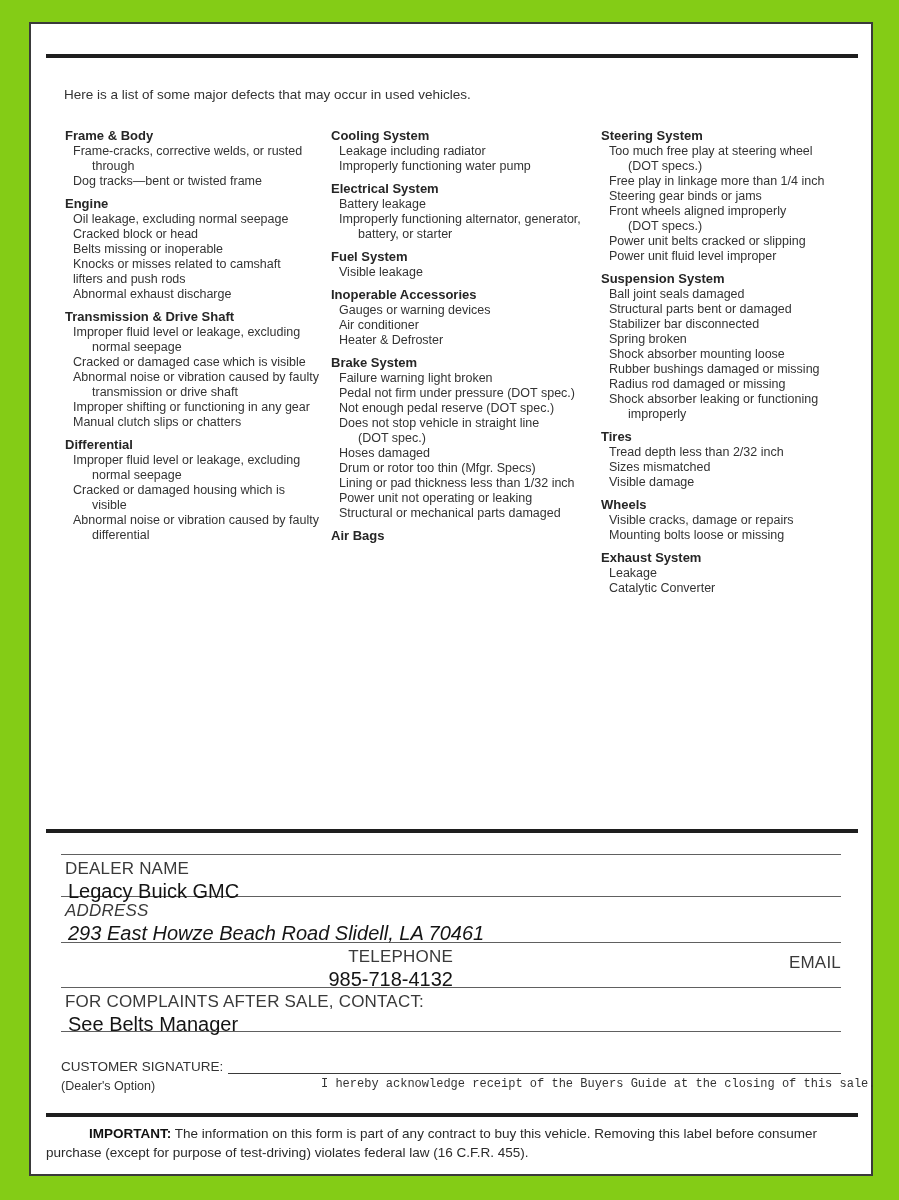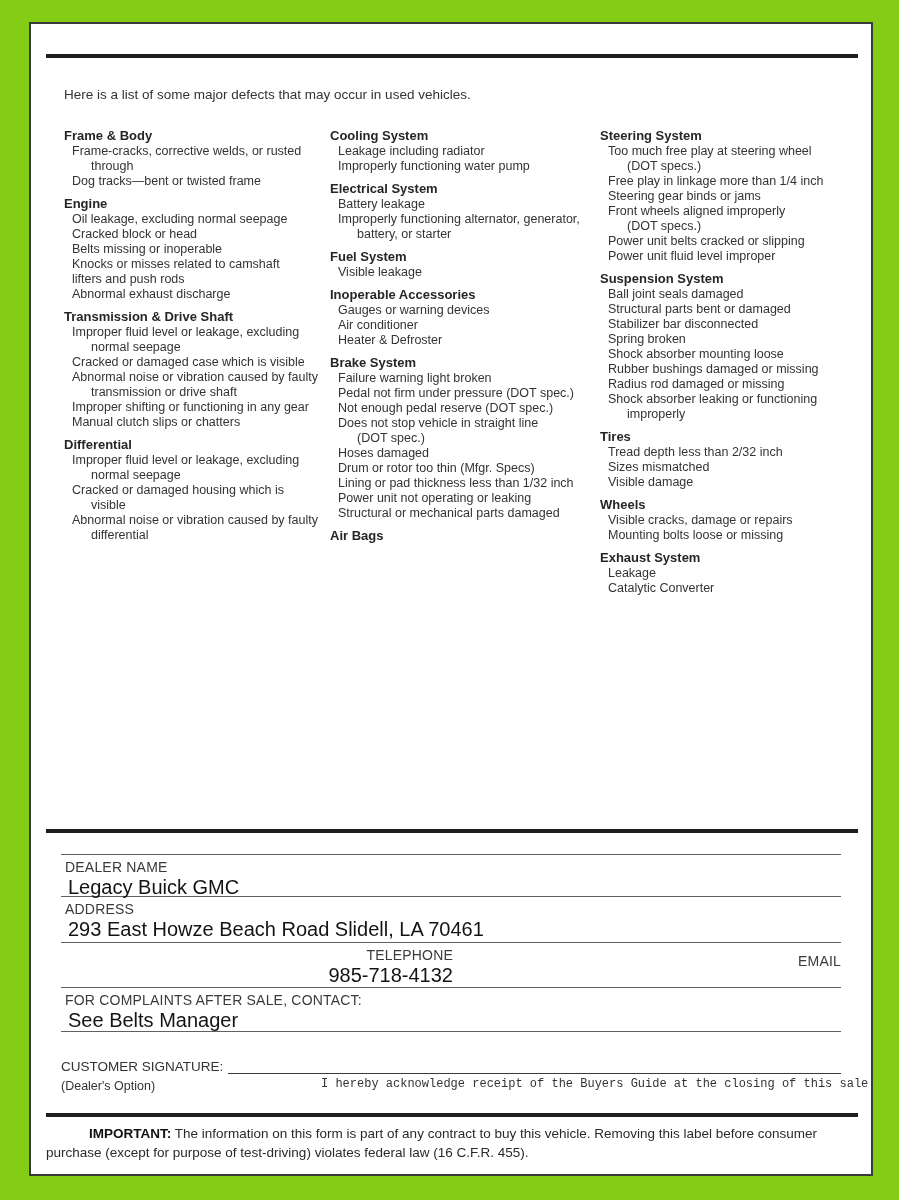--- a/index.html
+++ b/index.html
@@ -11,38 +11,38 @@
     position:absolute; left:29px; top:22px; width:844px; height:1154px;
     border:2px solid #3a3a3a; background:#ffffff; box-sizing:border-box;
   }
   .rule-thick { height:4px; background:#1e1e1e; }
   .top-rule { position:absolute; left:15px; right:13px; top:30px; }
   .intro {
     position:absolute; left:33px; top:63px; font-size:13.5px; color:#333;
   }
   
   .cols {
-    position:absolute; left:33px; top:104px; right:12px; display:flex;
+    position:absolute; left:33px; top:104px; right:22px; display:flex;justify-content:flex-end;
   }
   .col-0 { width:266px; }
   .col-1 { width:270px; }
   .col-2 { width:248px; }
   .sec { margin-top:7px; }
   .sec:first-child { margin-top:0; }
   .sec-title { font-size:13px; font-weight:bold; color:#262626; line-height:16px; }
   .item { font-size:12.5px; line-height:15px; padding-left:8px; white-space:nowrap; color:#333; }
   .item.cont { padding-left:27px; }
   
   .bottom { position:absolute; left:15px; right:13px; top:805px; }
   .fields { margin:21px 17px 0 15px; }
   .field-row { border-top:1px solid #606060; box-sizing:border-box; }
   .field-row.last { border-bottom:1px solid #606060; }
-  .f-label { font-size:14px; color:#3a3a3a; padding:4px 0 0 4px; letter-spacing:0.2px; }
+  .f-label { font-size:17px; color:#3a3a3a; padding:4px 0 0 4px; letter-spacing:0.2px; }
   .f-value { font-size:20px; color:#141414; padding:1px 0 0 7px; }
-  .row-h1 { height:42px; } .row-h2 { height:46px; } .row-h3 { height:45px; }
+  .row-h1 { height:42px; } .row-h2 { height:46px;font-style:italic; } .row-h3 { height:45px; }
   .split { display:flex;text-align:right; }
   .cell-tel { width:392px; }
   .cell-email { flex:1;margin-top:6px; }
   .sig { margin:27px 17px 0 15px; }
   .sig-row1 { display:flex; align-items:flex-end; }
   .sig-label { font-size:13.5px; color:#333; white-space:nowrap; }
   .sig-line { flex:1; border-bottom:1.5px solid #3a3a3a; margin-left:5px; height:14px; }
   .sig-row2 { position:relative; height:18px; margin-top:2px; }
   .sig-sub { font-size:12.5px; color:#333;text-align:center; }
   .ack { position:absolute; left:260px; top:1px; font-size:12px; color:#333; white-space:nowrap;font-family:Liberation Mono, monospace; }

